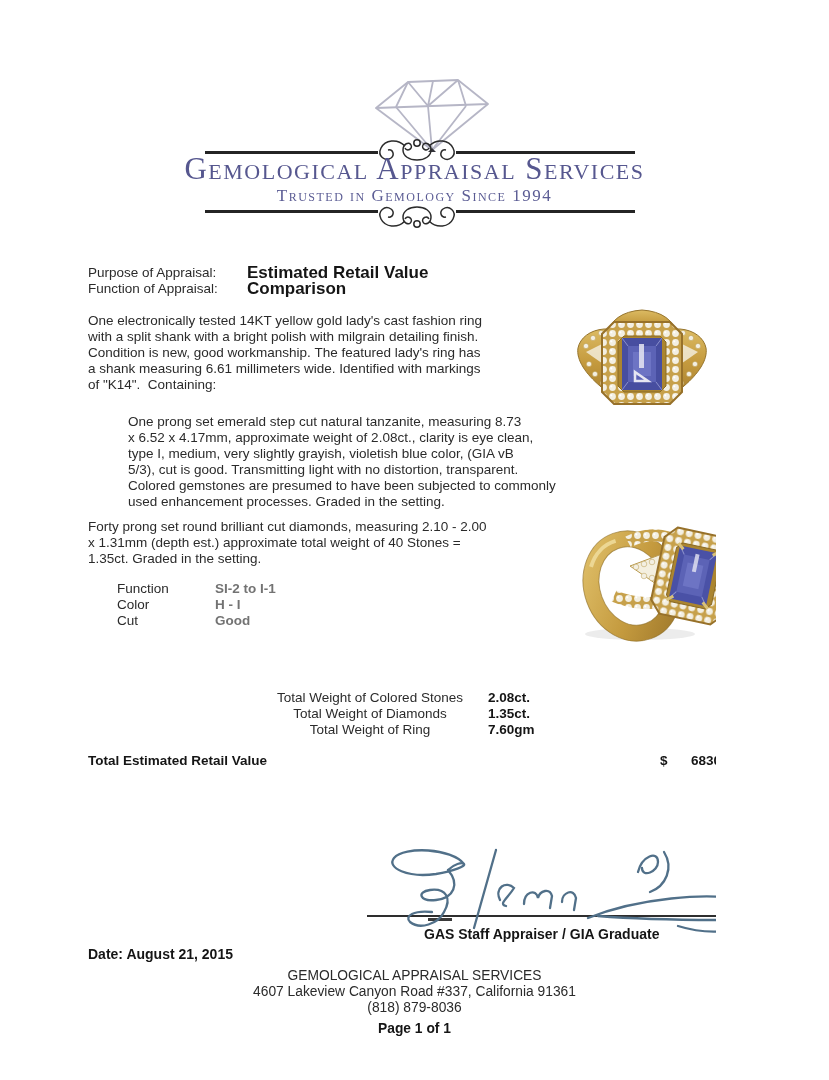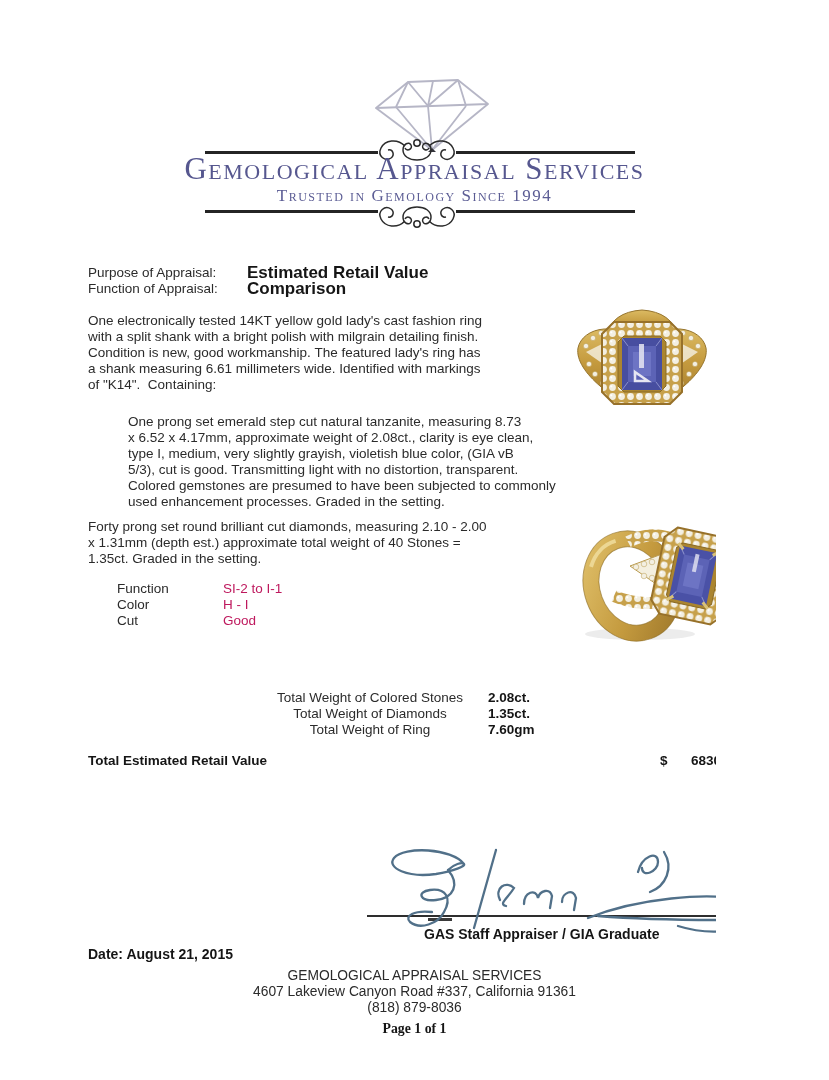--- a/index.html
+++ b/index.html
@@ -15,21 +15,21 @@
   .logo-title{width:829px;text-align:center;font-family:"Liberation Serif",serif;
               font-variant:small-caps;font-size:31px;line-height:30px;letter-spacing:1.5px;
               color:#56578f;}
   .logo-tagline{width:829px;text-align:center;font-family:"Liberation Serif",serif;
               font-variant:small-caps;font-size:17px;line-height:18px;letter-spacing:1.5px;
               color:#5b5c94;}
   .rule{height:3px;background:#242424;}
 
   
   .grade-row{position:relative;height:16px;font-size:13.5px;line-height:16px;}
-  .grade-row .val{position:absolute;left:106px;top:0;font-weight:normal;color:#be185d;white-space:nowrap;}
+  .grade-row .val{position:absolute;left:98px;top:0;font-weight:bold;color:#737373;white-space:nowrap;}
   .total-row{position:relative;height:16px;font-size:13.5px;line-height:16px;}
   .total-row .val{position:absolute;left:398px;top:0;font-weight:bold;color:#151515;white-space:nowrap;}
 
   .sig-line{background:#2e2e2e;height:2px;}
   .sig-smudge{background:#3a3a3a;height:3px;}
 
   .footer-line{width:829px;text-align:center;font-size:13.8px;line-height:16px;}
 </style>
 </head>
 <body>
@@ -237,15 +237,15 @@
       <path d="M330,86 C362,96 398,92 408,78 C410,74 406,70 398,72"></path>
     </g>
   </svg>
 
   <div class="abs body-text b" style="left:88px;top:926px;font-size:14px;margin-top:20px;">Date: August 21, 2015</div>
   <div class="abs body-text b" style="left:424px;top:926px;font-size:14px;">GAS Staff Appraiser / GIA Graduate</div>
 
   <div class="abs footer-line" style="left:0;top:968px;">GEMOLOGICAL APPRAISAL SERVICES</div>
   <div class="abs footer-line" style="left:0;top:984px;">4607 Lakeview Canyon Road #337, California 91361</div>
   <div class="abs footer-line" style="left:0;top:1000px;">(818) 879-8036</div>
-  <div class="abs footer-line b" style="left:0;top:1021px;font-family:Liberation Serif, serif;">Page 1 of 1</div>
+  <div class="abs footer-line b" style="left:0;top:1021px;">Page 1 of 1</div>
 
 </div>
 
 </body></html>

